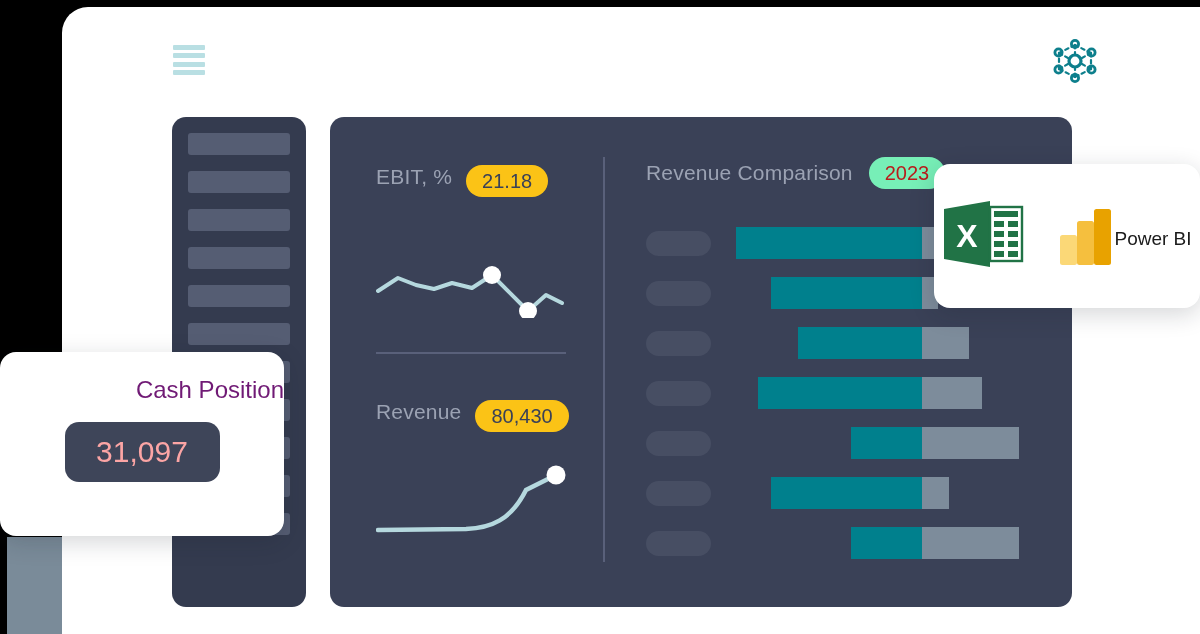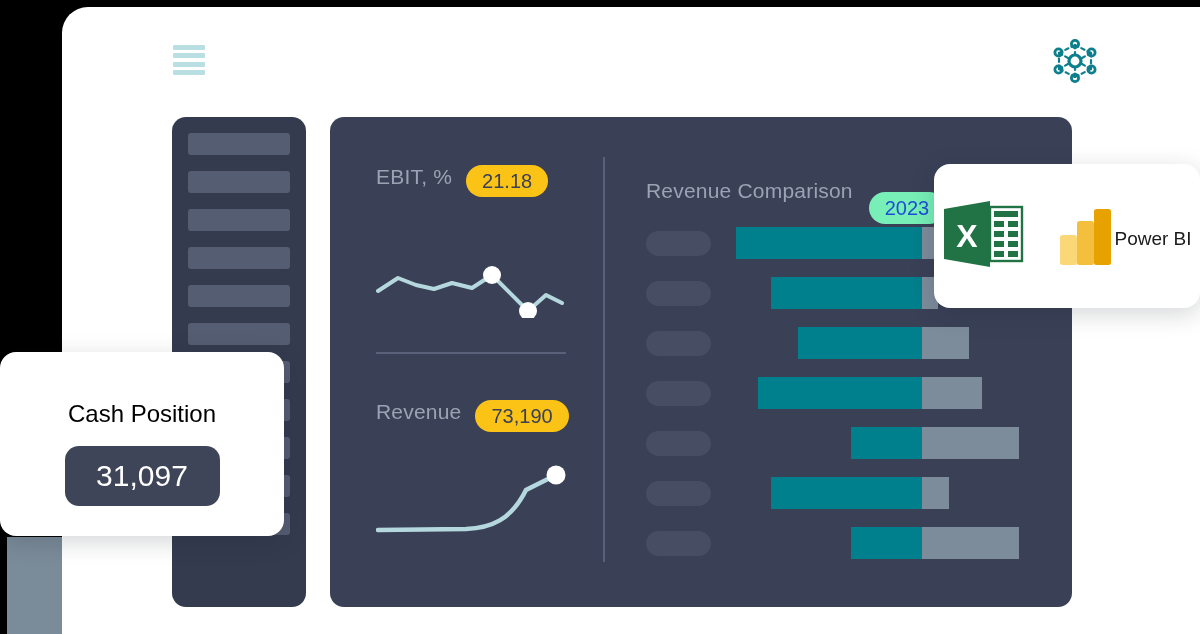--- a/index.html
+++ b/index.html
@@ -49,21 +49,21 @@
 
   
   .col-left { position:absolute; left:46px; top:40px; width:225px; }
   .kpi-head { display:flex; align-items:center; gap:14px; }
   .kpi-title { color:#9ba2b3; font-size:21px; letter-spacing:.2px; }
   .pill {
     display:inline-block; padding:6px 16px; border-radius:999px;
     font-size:20px; font-weight:400; line-height:1;
   }
   .pill-amber { background:#fbc316; color:#3a4157;margin-top:8px; }
-  .pill-mint  { background:#77efb7; color:#1d4ed8;margin-top:35px; }
+  .pill-mint  { background:#77efb7; color:#b91c1c; }
 
   .spark { margin-top:26px; }
 
   .col-divider {
     position:absolute; left:46px; top:235px; width:190px; height:2px;
     background:#59607a;
   }
 
   .vdivider {
     position:absolute; left:273px; top:40px; width:2px; height:405px;
@@ -83,27 +83,27 @@
   .bar-teal  { position:absolute; top:0; height:32px; background:#00808d; }
   .bar-gray  { position:absolute; top:0; height:32px; background:#7d8c9b; }
 
   
   .float-card {
     position:absolute; background:#ffffff; border-radius:16px;
     box-shadow:0 6px 24px rgba(20,25,40,.18);
   }
   .card-cash { left:0px; top:352px; width:284px; height:184px; }
   .cash-title {
-    text-align:center; margin-top:48px; color:#000000;
+    text-align:right; margin-top:24px; color:#701a75;
     font-size:24px; font-weight:400;
   }
   .cash-value {
     margin:18px auto 0 auto; width:155px; height:60px;
     background:#3e4559; border-radius:14px;
-    color:#ffffff; font-size:30px;
+    color:#fca5a5; font-size:30px;
     display:flex; align-items:center; justify-content:center;
   }
 
   .card-tools {
     left:934px; top:164px; width:266px; height:144px;
     display:flex; align-items:center; justify-content:center; gap:34px;
   }
   .pbi-wrap { display:flex; flex-direction:row; align-items:center; }
   .pbi-label { margin-top:6px; font-size:19px; color:#1b1b1b; }
 </style>
@@ -179,21 +179,21 @@
             <circle cx="152" cy="88" r="9" fill="#ffffff"></circle>
           </svg>
         </div>
       </div>
 
       <div class="col-divider"></div>
 
       <div class="col-left" style="top:275px;">
         <div class="kpi-head">
           <div class="kpi-title">Revenue</div>
-          <div class="pill pill-amber">73,190</div>
+          <div class="pill pill-amber">80,430</div>
         </div>
         <div class="spark">
           <svg width="190" height="90" viewBox="0 0 190 90" fill="none">
             <path d="M2 72 L90 71 C115 70 135 62 150 32 L178 18" stroke="#b5d8de" stroke-width="4.5" stroke-linecap="round" fill="none"></path>
             <circle cx="180" cy="17" r="9.5" fill="#ffffff"></circle>
           </svg>
         </div>
       </div>
 
       <div class="vdivider"></div>

